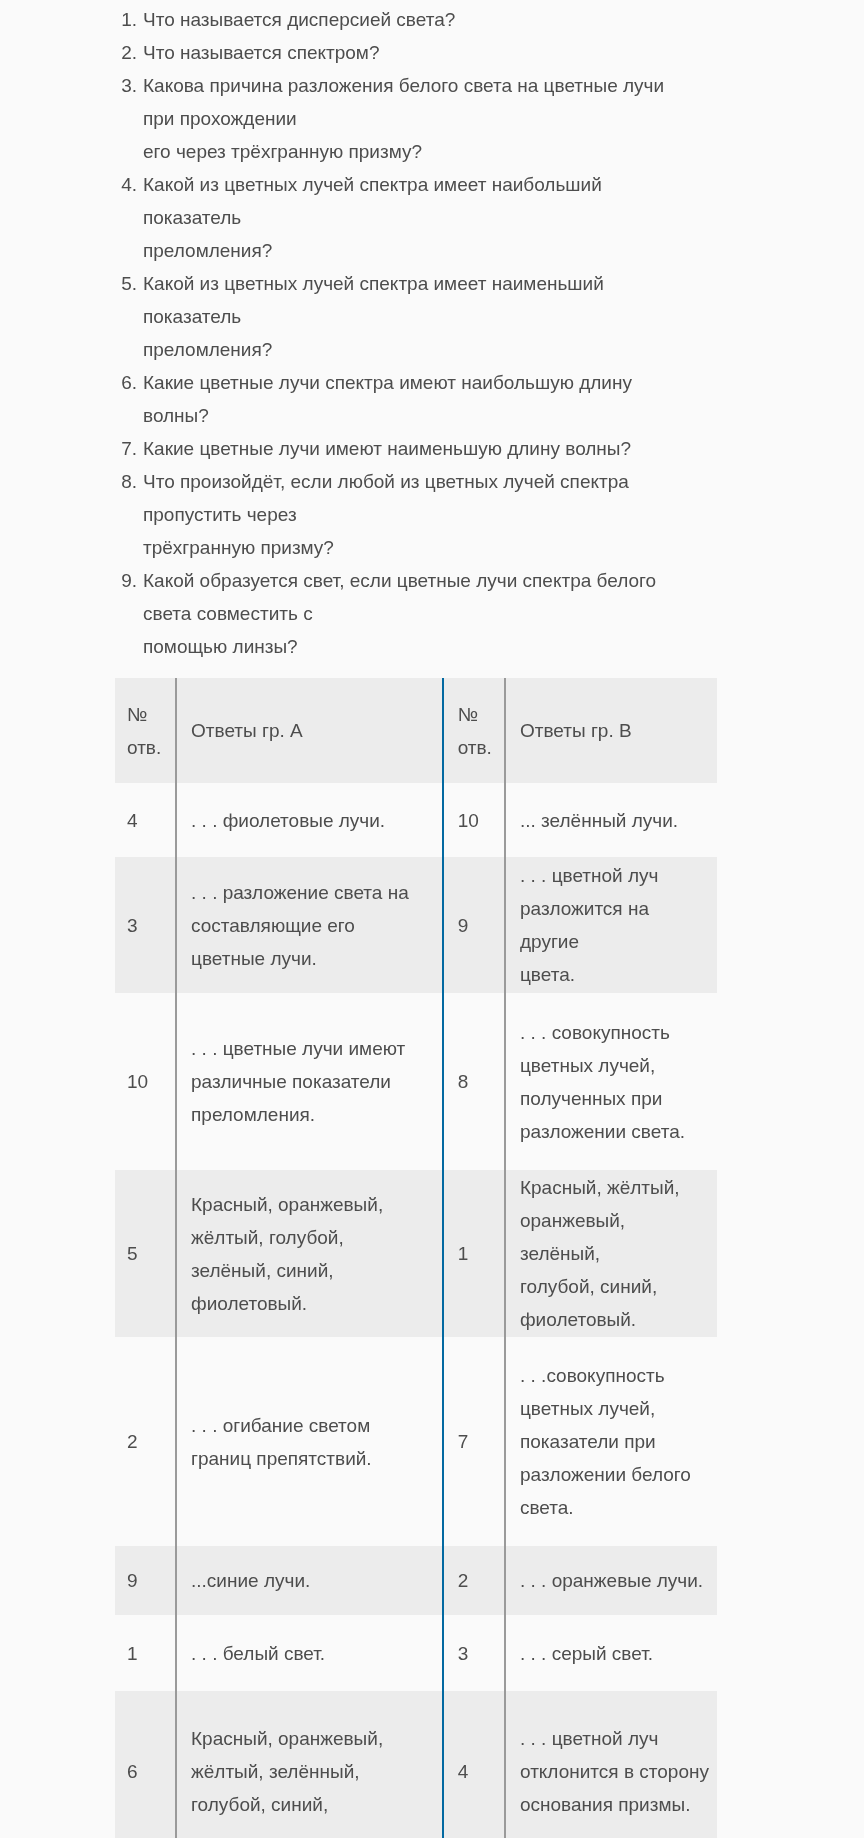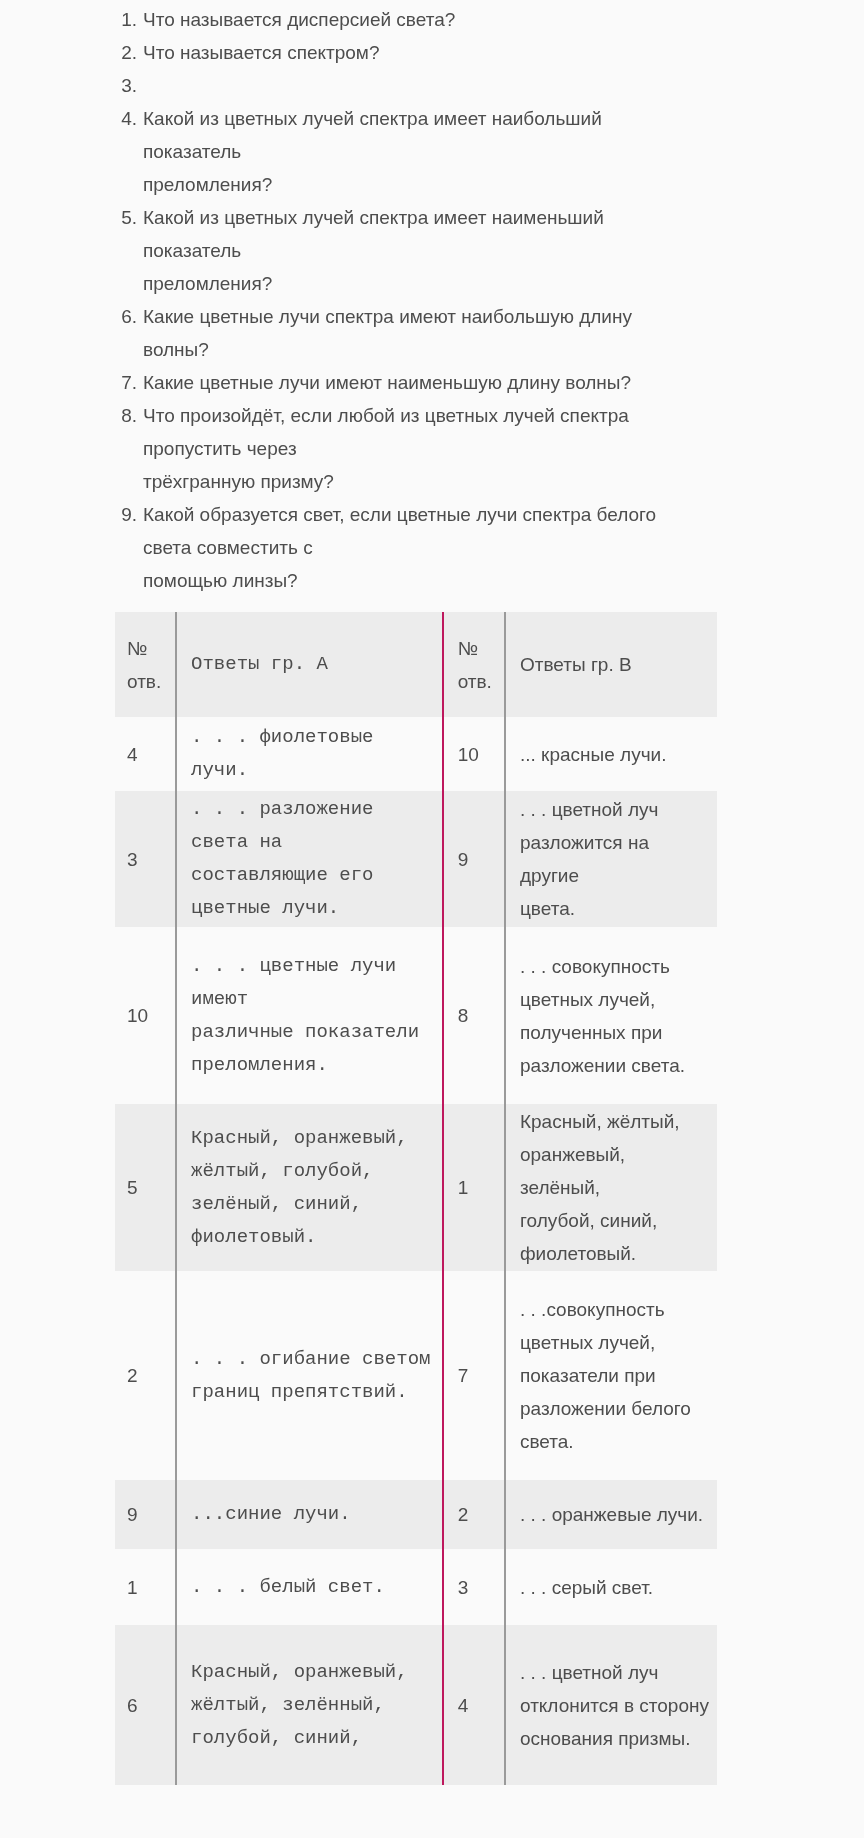--- a/index.html
+++ b/index.html
@@ -39,21 +39,21 @@
   .shaded { background: #ececec; }
   .cell {
     display: table-cell;
     vertical-align: middle;
     line-height: 33px;
     white-space: pre-line;
     padding-left: 14px;
     padding-right: 8px;
   }
   .c1 { width: 57px;  border-right: 2px solid #9a9a9a; padding-left: 12px; }
-  .c2 { width: 249px; border-right: 2px solid #be185d; font-family: Liberation Mono, monospace; }
+  .c2 { width: 249px; border-right: 2px solid #0369a1; }
   .c3 { width: 58px;  border-right: 2px solid #9a9a9a; }
   .c4 { width: 198px; }
   
   .rh-head { height: 105px; }
   .rh-1 { height: 74px; }
   .rh-2 { height: 136px; }
   .rh-3 { height: 177px; }
   .rh-4 { height: 167px; }
   .rh-5 { height: 209px; }
   .rh-6 { height: 69px; }
@@ -67,20 +67,23 @@
   <div class="q">
     <span class="q-num">1.</span>
     <span class="q-text">Что называется дисперсией света?</span>
   </div>
   <div class="q">
     <span class="q-num">2.</span>
     <span class="q-text">Что называется спектром?</span>
   </div>
   <div class="q">
     <span class="q-num">3.</span>
+    <span class="q-text">Какова причина разложения белого света на цветные лучи
+при прохождении
+его через трёхгранную призму?</span>
   </div>
   <div class="q">
     <span class="q-num">4.</span>
     <span class="q-text">Какой из цветных лучей спектра имеет наибольший
 показатель
 преломления?</span>
   </div>
   <div class="q">
     <span class="q-num">5.</span>
     <span class="q-text">Какой из цветных лучей спектра имеет наименьший
@@ -117,21 +120,21 @@
     <div class="cell c2">Ответы гр. А</div>
     <div class="cell c3">№
 отв.</div>
     <div class="cell c4">Ответы гр. В</div>
   </div>
 
   <div class="trow rh-1">
     <div class="cell c1">4</div>
     <div class="cell c2">. . . фиолетовые лучи.</div>
     <div class="cell c3">10</div>
-    <div class="cell c4">... красные лучи.</div>
+    <div class="cell c4">... зелённый лучи.</div>
   </div>
 
   <div class="trow shaded rh-2">
     <div class="cell c1">3</div>
     <div class="cell c2">. . . разложение света на
 составляющие его
 цветные лучи.</div>
     <div class="cell c3">9</div>
     <div class="cell c4">. . . цветной луч
 разложится на другие

